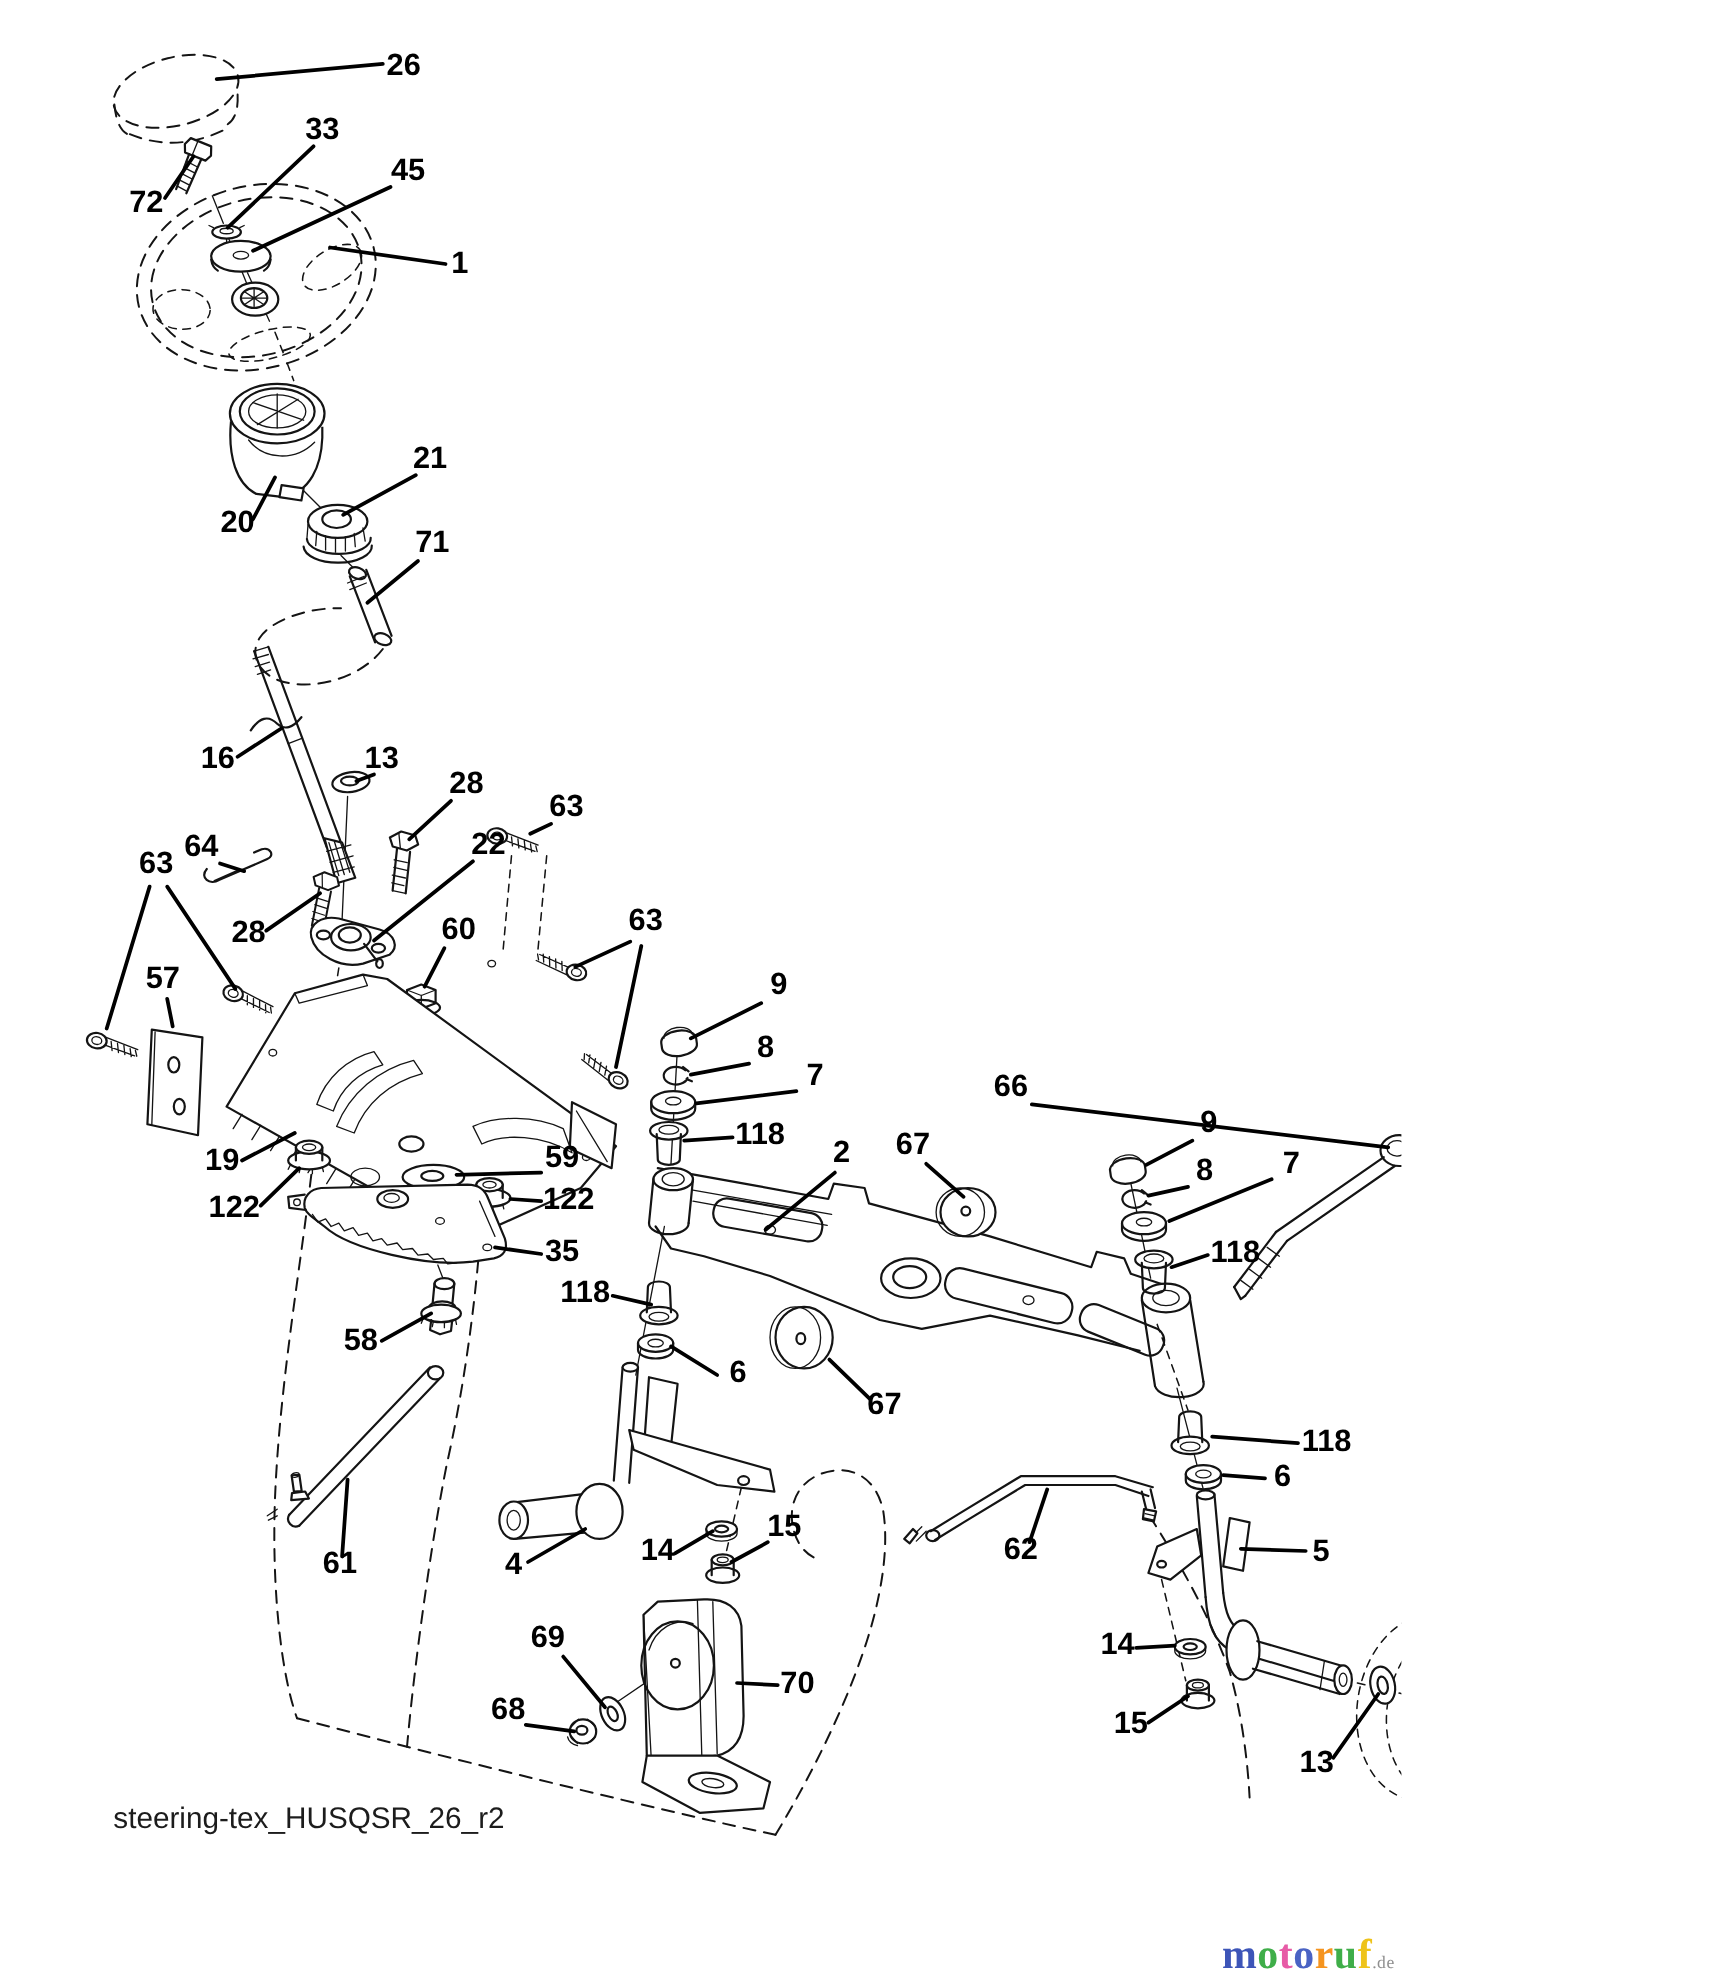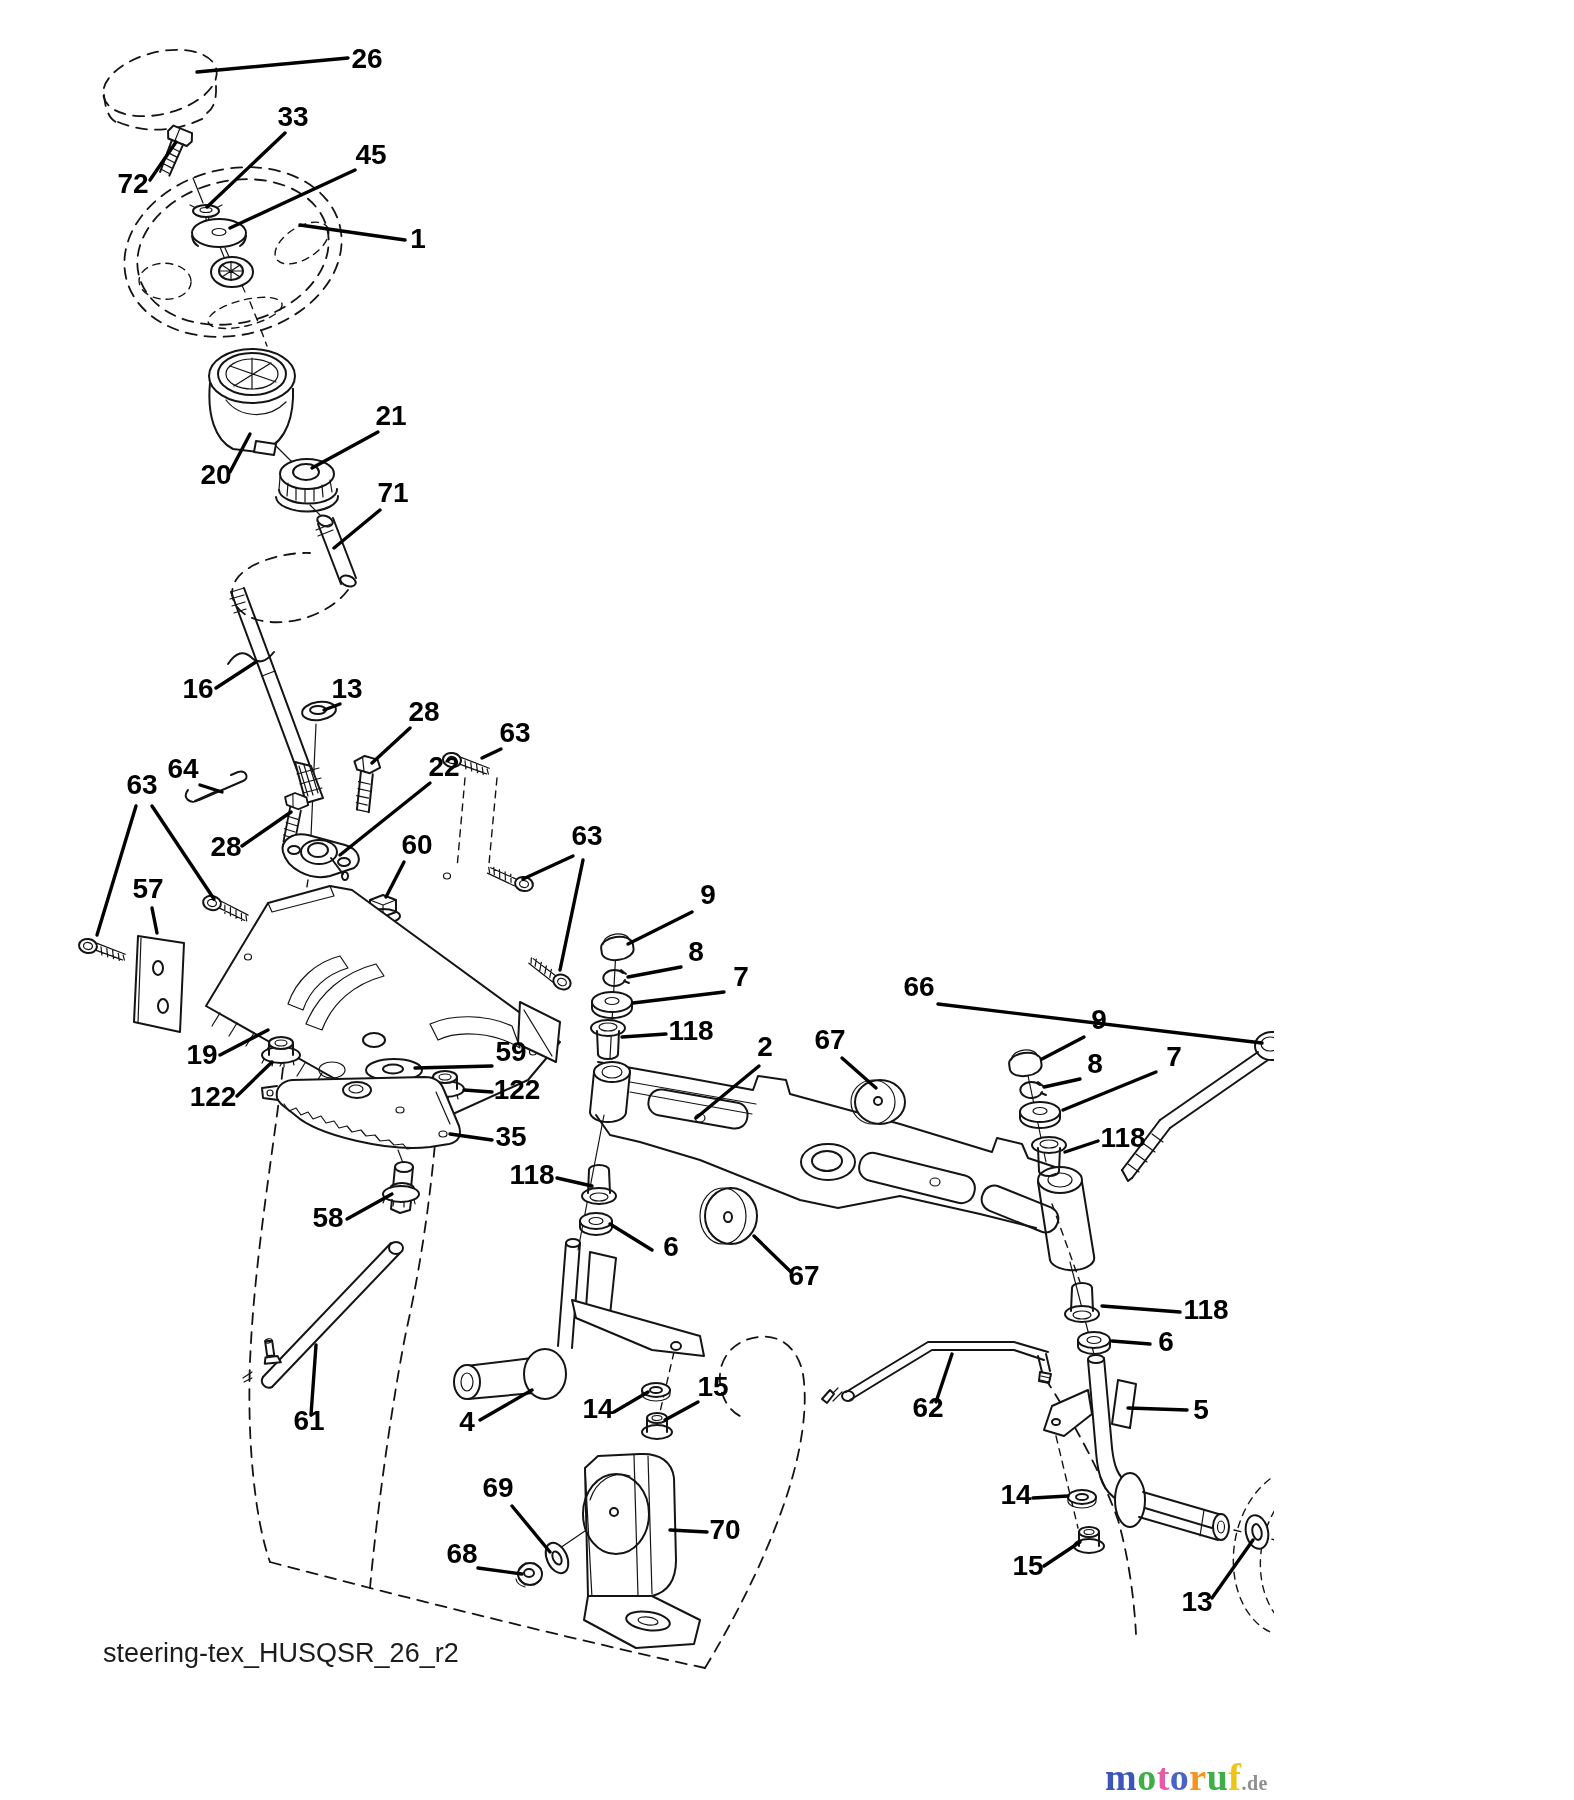--- a/index.html
+++ b/index.html
@@ -9,21 +9,21 @@
   .p{fill:none;stroke:#141414;stroke-width:2;stroke-linecap:round;stroke-linejoin:round;}
   .pf{fill:#ffffff;stroke:#141414;stroke-width:2;stroke-linejoin:round;}
   .thin{stroke-width:1.2;}
   .dash{stroke-dasharray:11 8;stroke-width:1.8;}
   .dashsm{stroke-dasharray:7 6;stroke-width:1.4;}
   .leader{stroke:#000;stroke-width:3.4;stroke-linecap:round;}
   .part-label{font:bold 28px "Liberation Sans",sans-serif;fill:#000;text-anchor:middle;}
   .caption{font:27px "Liberation Sans",sans-serif;fill:#1c1c1c;}
   .logo{position:absolute;right:6px;bottom:4px;font-family:"Liberation Serif",serif;
         font-weight:bold;font-size:38px;line-height:1;letter-spacing:0.5px;}
-  .logo .suffix{font-size:20px;font-weight:bold;}
+  .logo .suffix{font-size:16px;font-weight:normal;}
 </style>
 </head>
 <body>
 
 <div class="stage">
 <svg width="1574" height="1800" viewBox="0 0 1574 1800">
 
   <defs>
     <g id="screw63">
       <ellipse cx="0" cy="0" rx="9" ry="7" class="pf"></ellipse>

